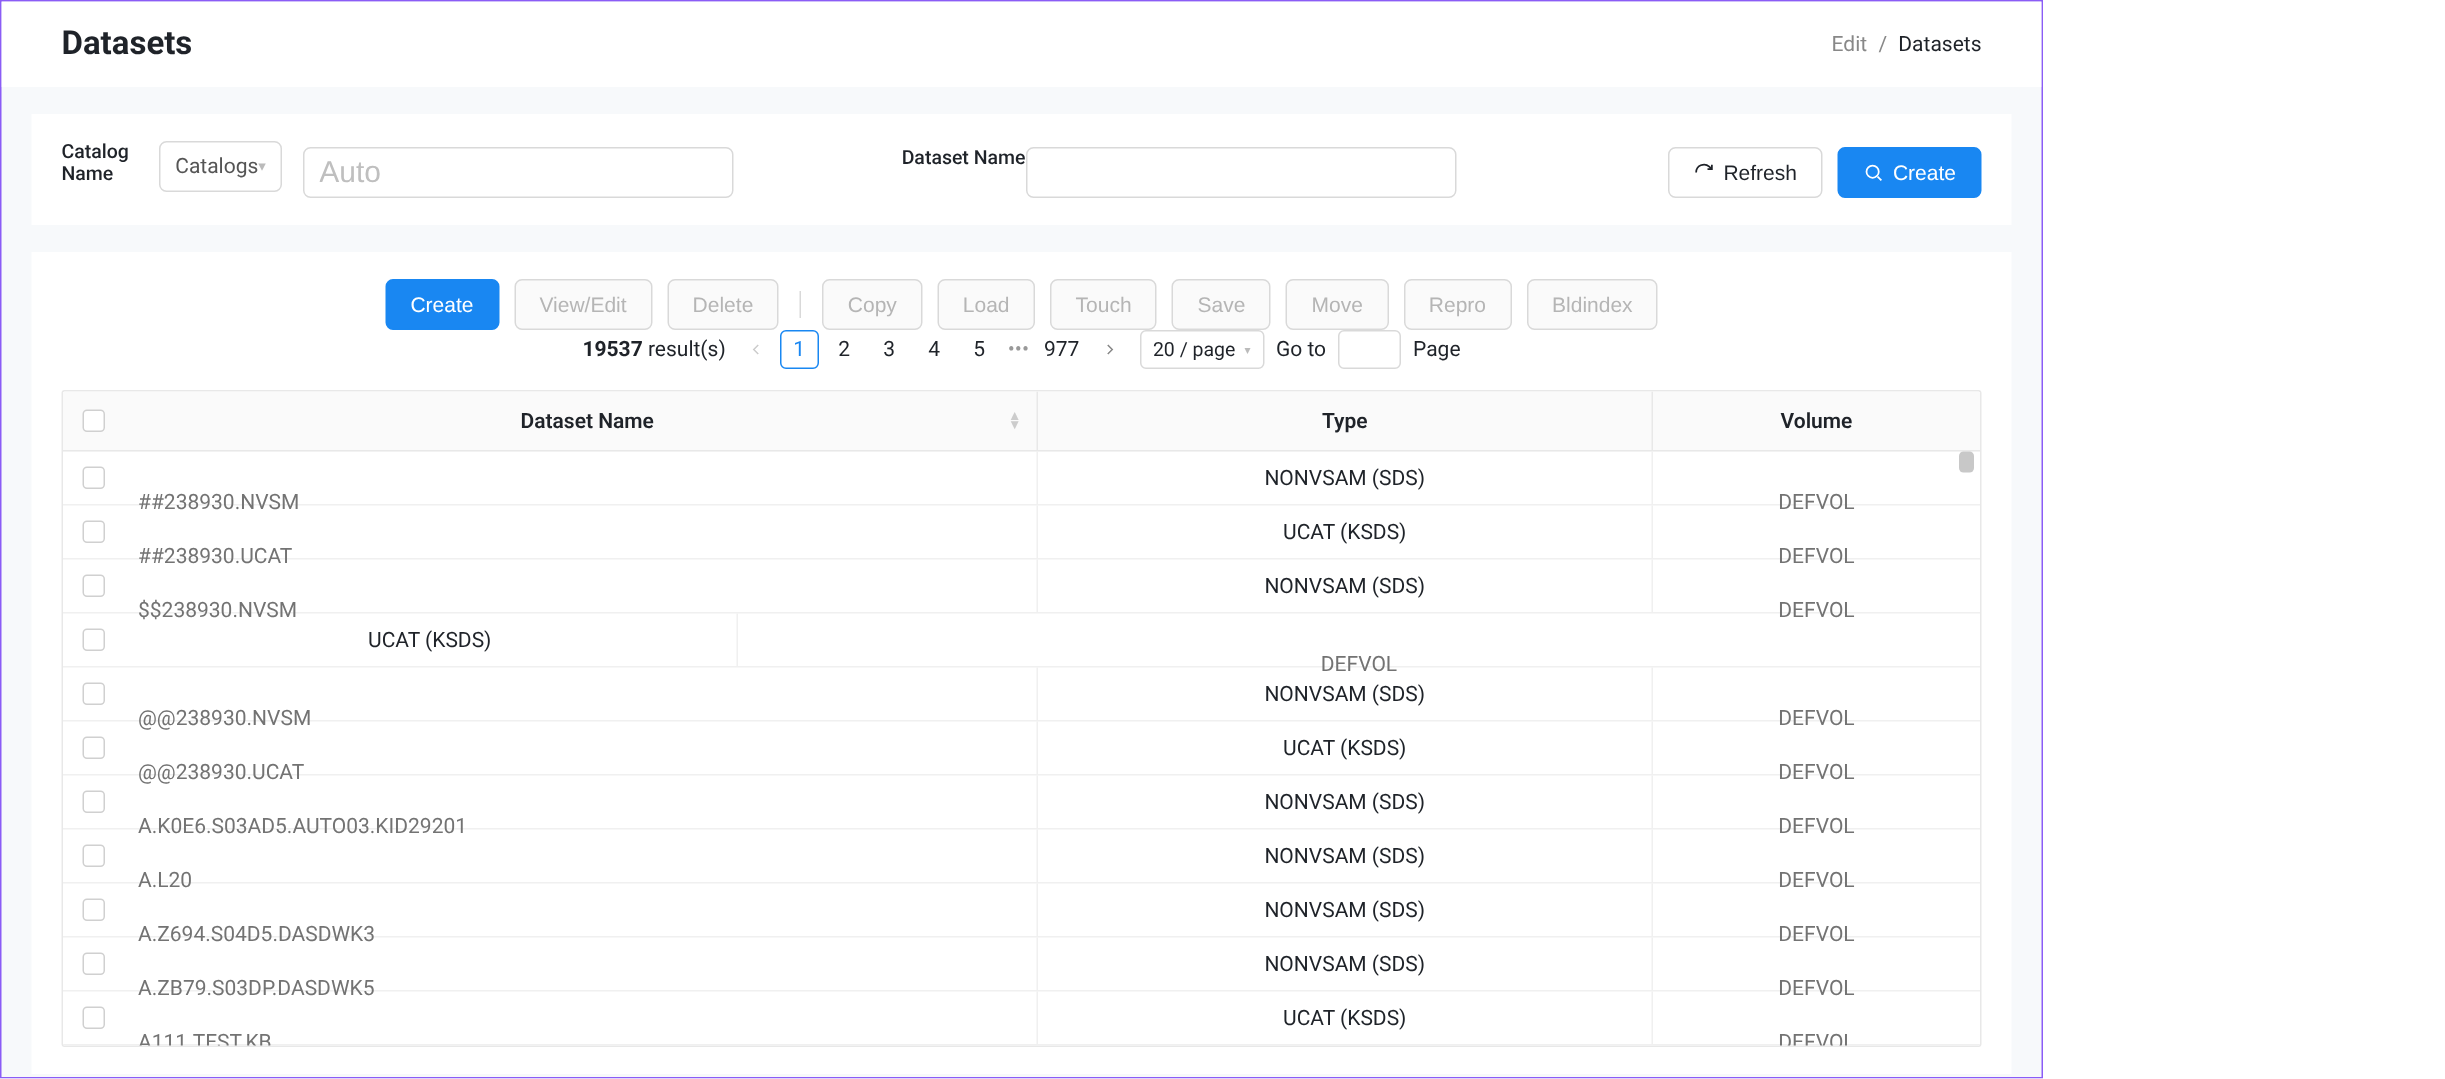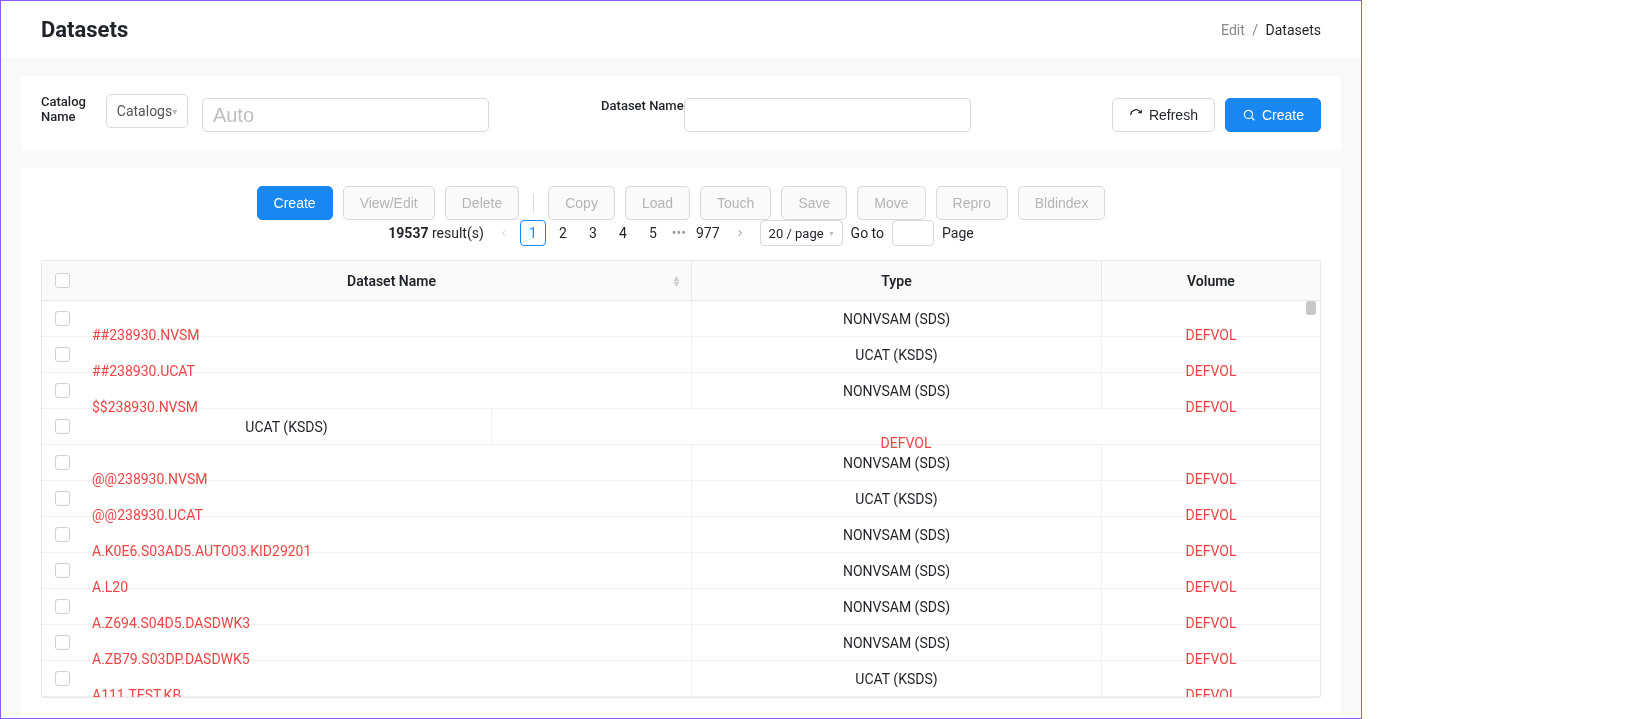--- a/index.html
+++ b/index.html
@@ -184,21 +184,21 @@
   }
   .tbody { position: relative; }
   .trow {
     display:flex;
     height:36px;
     align-items:center;
     border-bottom:1px solid #f0f0f0;
   }
   .trow .col-name { border-right:1px solid #f0f0f0; justify-content:flex-start;}
   .trow .col-type { border-right:1px solid #f0f0f0;}
-  .cell-link { color:#ef4444; cursor:pointer;margin-top:32px; }
+  .cell-link { color:#737373; cursor:pointer;margin-top:32px; }
   .cell-text { color:#1f2329; }
   .checkbox {
     width:15px;height:15px;border:1px solid #d0d0d0;border-radius:3px;background:#fff;
   }
   .table-scrollbar {
     position:absolute;
     right:2px;
     top:40px;
     width:14px;
     height:360px;

